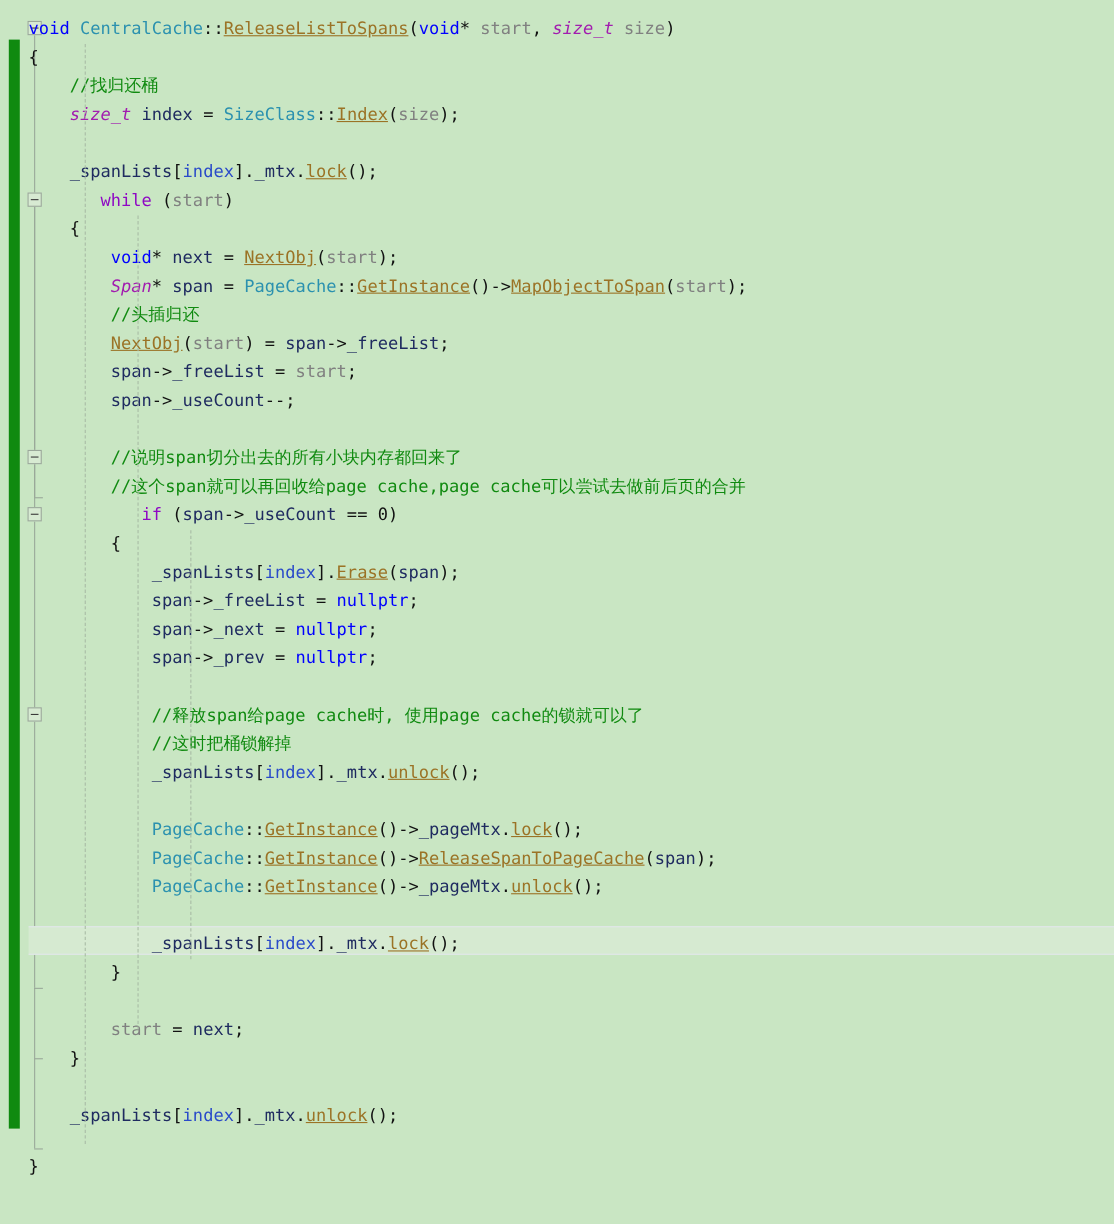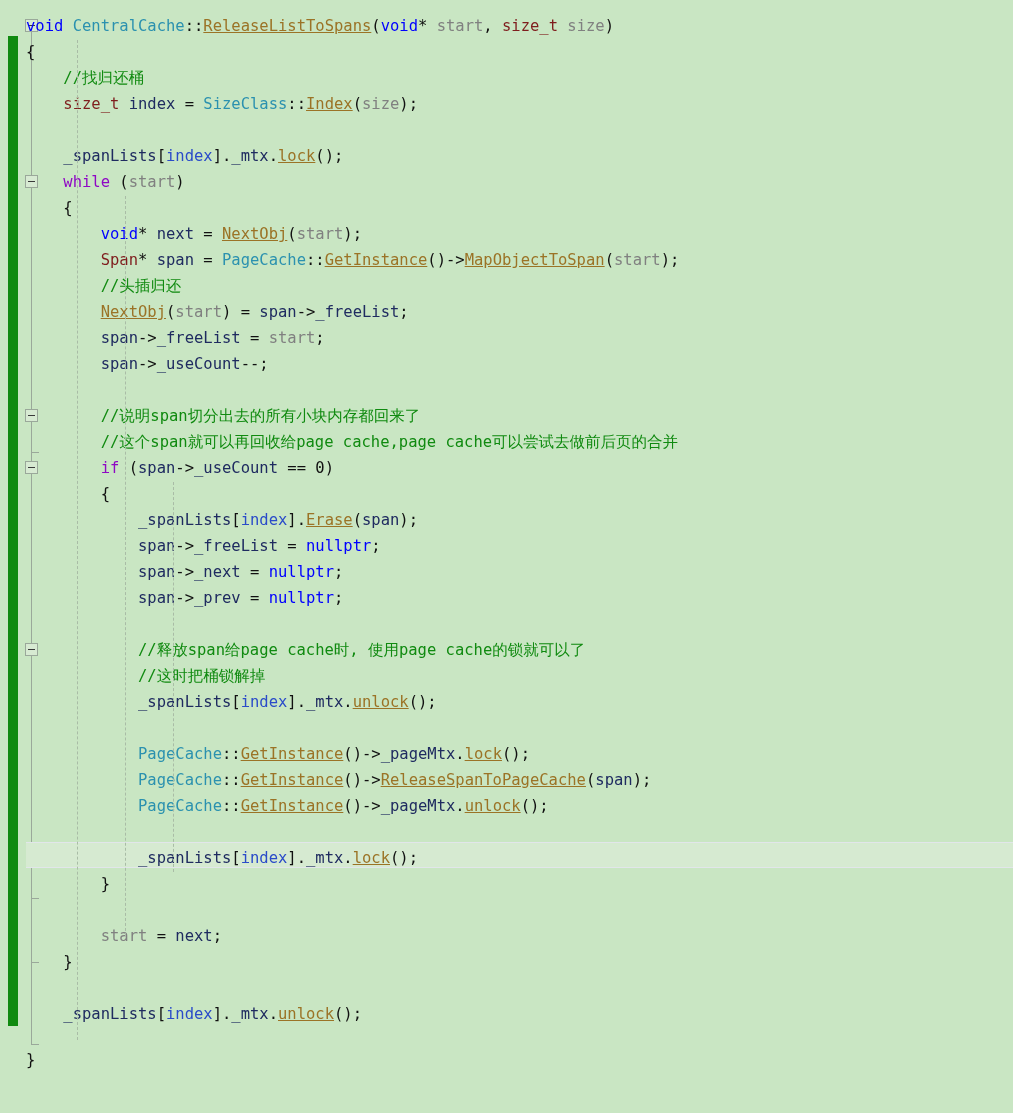--- a/index.html
+++ b/index.html
@@ -94,22 +94,22 @@
   .line {
     position: absolute;
     left: 0;
     height: 26px;
     line-height: 26px;
     white-space: pre;
   }
 
   
   .kw        { color: #0000FF; }   
-  .ctl       { color: #8F08C4; }   
-  .type      { color: #7f1d1d; }   
+  .ctl       { color: #8F08C4; margin-left: 28px; }   
+  .type      { color: #a21caf; font-style: italic; }   
   .cls       { color: #2B91AF; text-align: center; }
   .fn        { color: #9B7326; text-decoration: underline; }   
   .var       { color: #808080; }   
   .id        { color: #1F2B60; }   
   .idx       { color: #2A4BC9; }   
   .cmt       { color: #108A10; }   
   .op        { color: #111111; }   
   .num       { color: #111111; }
 </style>
 </head>

